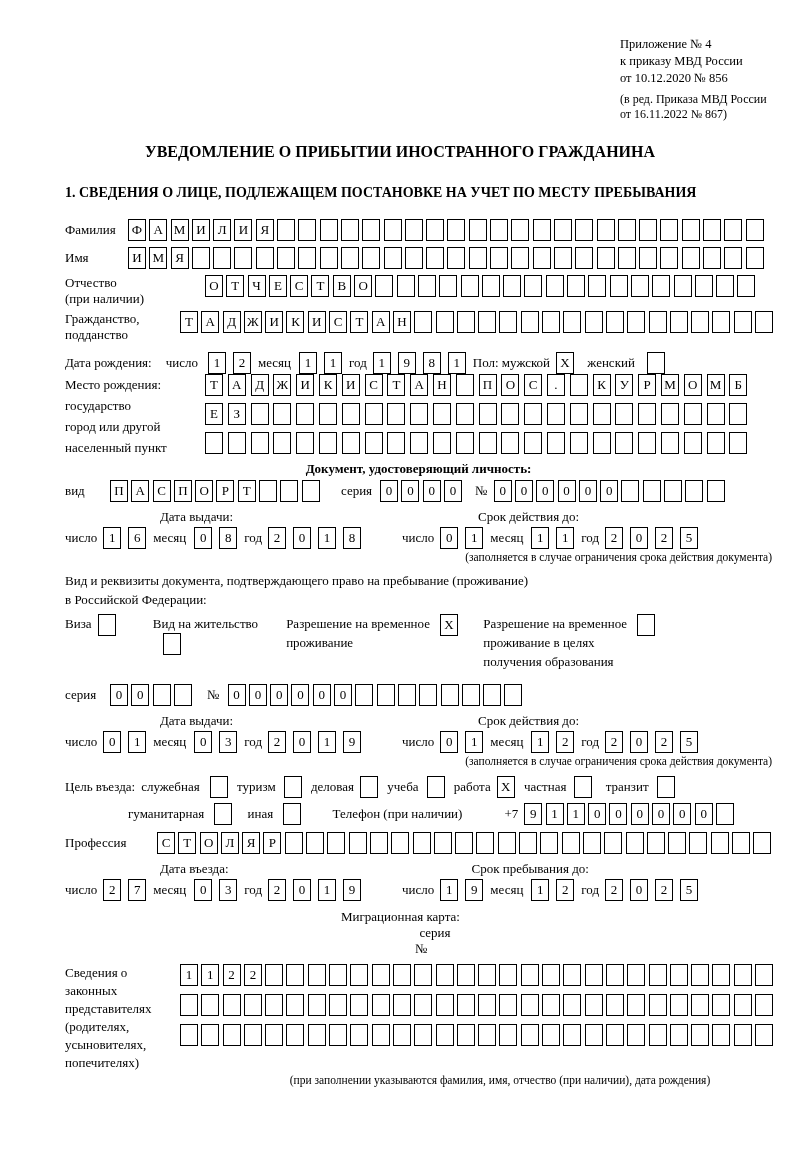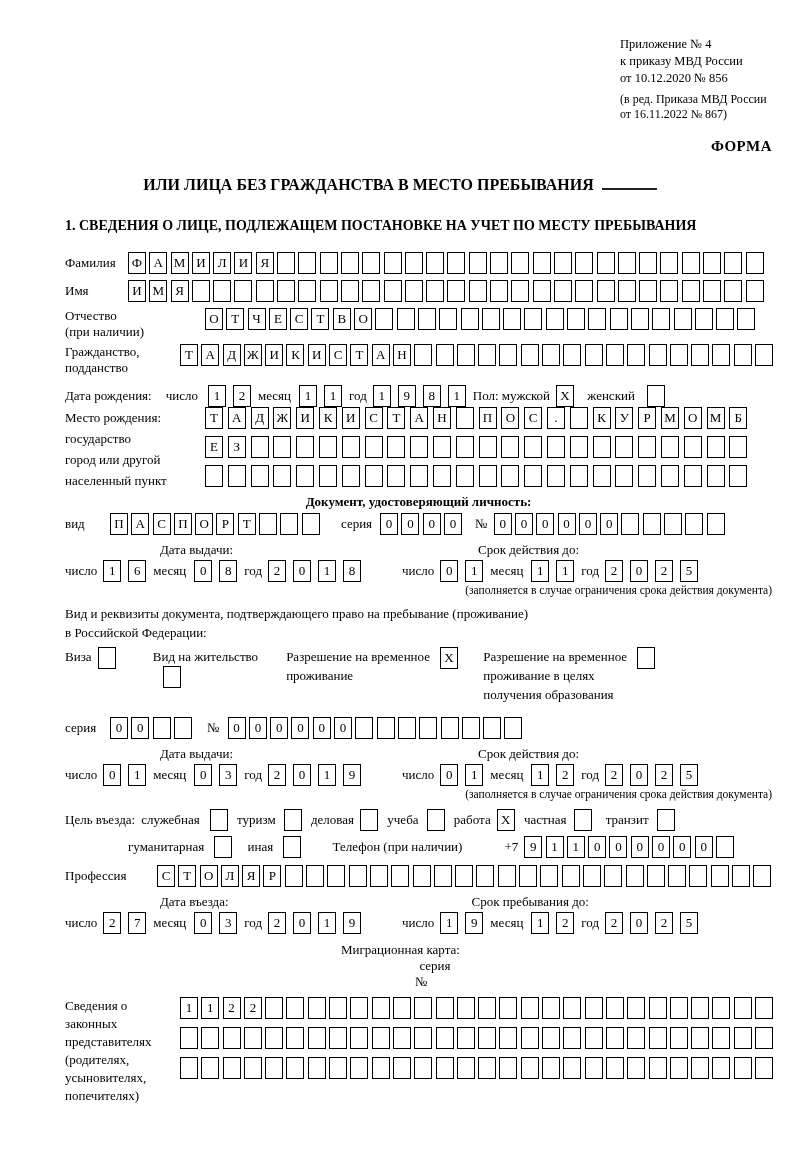--- a/index.html
+++ b/index.html
@@ -50,24 +50,23 @@
 
   <div class="appendix">
     <div>Приложение № 4</div>
     <div>к приказу МВД России</div>
     <div>от 10.12.2020 № 856</div>
   </div>
   <div class="amendment">
     <div>(в ред. Приказа МВД России</div>
     <div>от 16.11.2022 № 867)</div>
   </div>
-  <div class="forma">ФОРМА</div>
 
   <div class="title">
-    <div><span>ИЛИ ЛИЦА БЕЗ ГРАЖДАНСТВА В МЕСТО ПРЕБЫВАНИЯ</span><span class="blank-line"></span></div>
+    <div>УВЕДОМЛЕНИЕ О ПРИБЫТИИ ИНОСТРАННОГО ГРАЖДАНИНА</div>
   </div>
 
   <div class="section-heading">1. СВЕДЕНИЯ О ЛИЦЕ, ПОДЛЕЖАЩЕМ ПОСТАНОВКЕ НА УЧЕТ ПО МЕСТУ ПРЕБЫВАНИЯ</div>
 
   <div class="cellrow" style="margin-top:18px;">
     <div class="lbl" style="width:63px;">Фамилия</div>
     <div class="cells">
         <span class="cell">Ф</span>
         <span class="cell">А</span>
         <span class="cell">М</span>
@@ -741,14 +740,15 @@
           <span class="cell"></span>
           <span class="cell"></span>
           <span class="cell"></span>
           <span class="cell"></span>
           <span class="cell"></span>
           <span class="cell"></span>
         </div>
     </div>
   </div>
 
+  <div class="bottom-note">(при заполнении указываются фамилия, имя, отчество (при наличии), дата рождения)</div>
 
 </div>
 
 </body></html>

